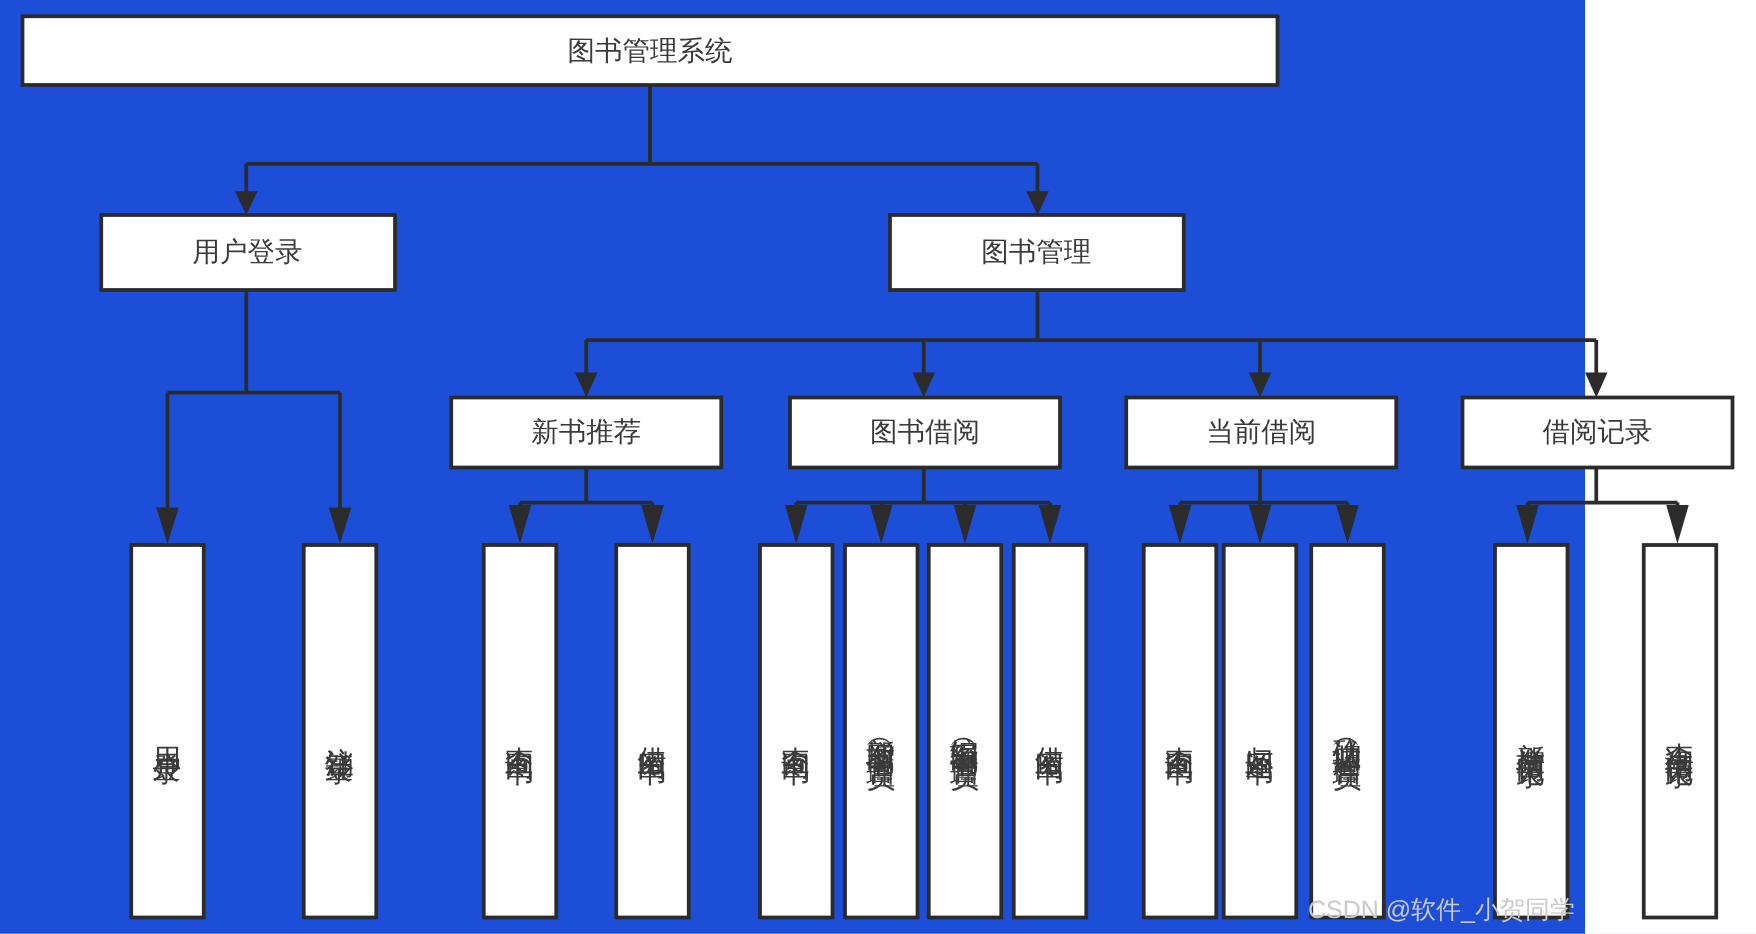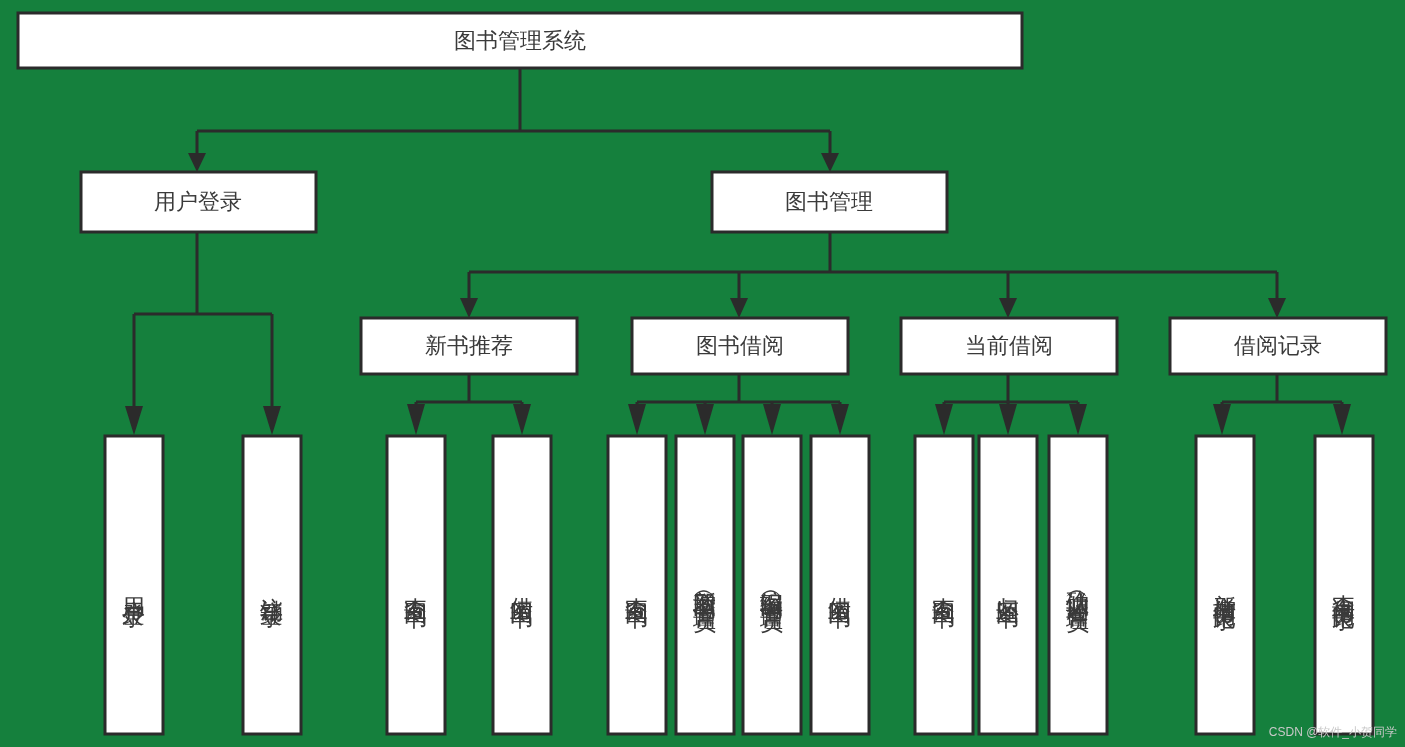--- a/index.html
+++ b/index.html
@@ -8,23 +8,23 @@
     background: #ffffff;
   }
   body {
     width: 1405px;
     height: 747px;
     font-family: "Liberation Sans", "DejaVu Sans", sans-serif;
     overflow: hidden;
   }
   #diagram-root {
     position: relative;
-    width: 1405px;
+    width: 1268px;
     height: 747px;
-    background: #15803d;
+    background: #1d4ed8;
   }
   svg#tree-svg {
     position: absolute;
     left: 0;
     top: 0;
     width: 1405px;
     height: 747px;
     display: block;
   }
   .node-box {
@@ -56,21 +56,21 @@
     writing-mode: vertical-rl;
     text-orientation: upright;
     letter-spacing: 3px;
     text-anchor: middle;
   }
   .watermark {
     position: absolute;
     right: 8px;
     bottom: 6px;
     font-family: "Liberation Sans", "DejaVu Sans", sans-serif;
-    font-size: 12px;
+    font-size: 20px;
     color: #c9c9c9;
     white-space: nowrap;
     pointer-events: none;
     user-select: none;
   }
 </style>
 </head>
 <body>
 
 <div id="diagram-root">

